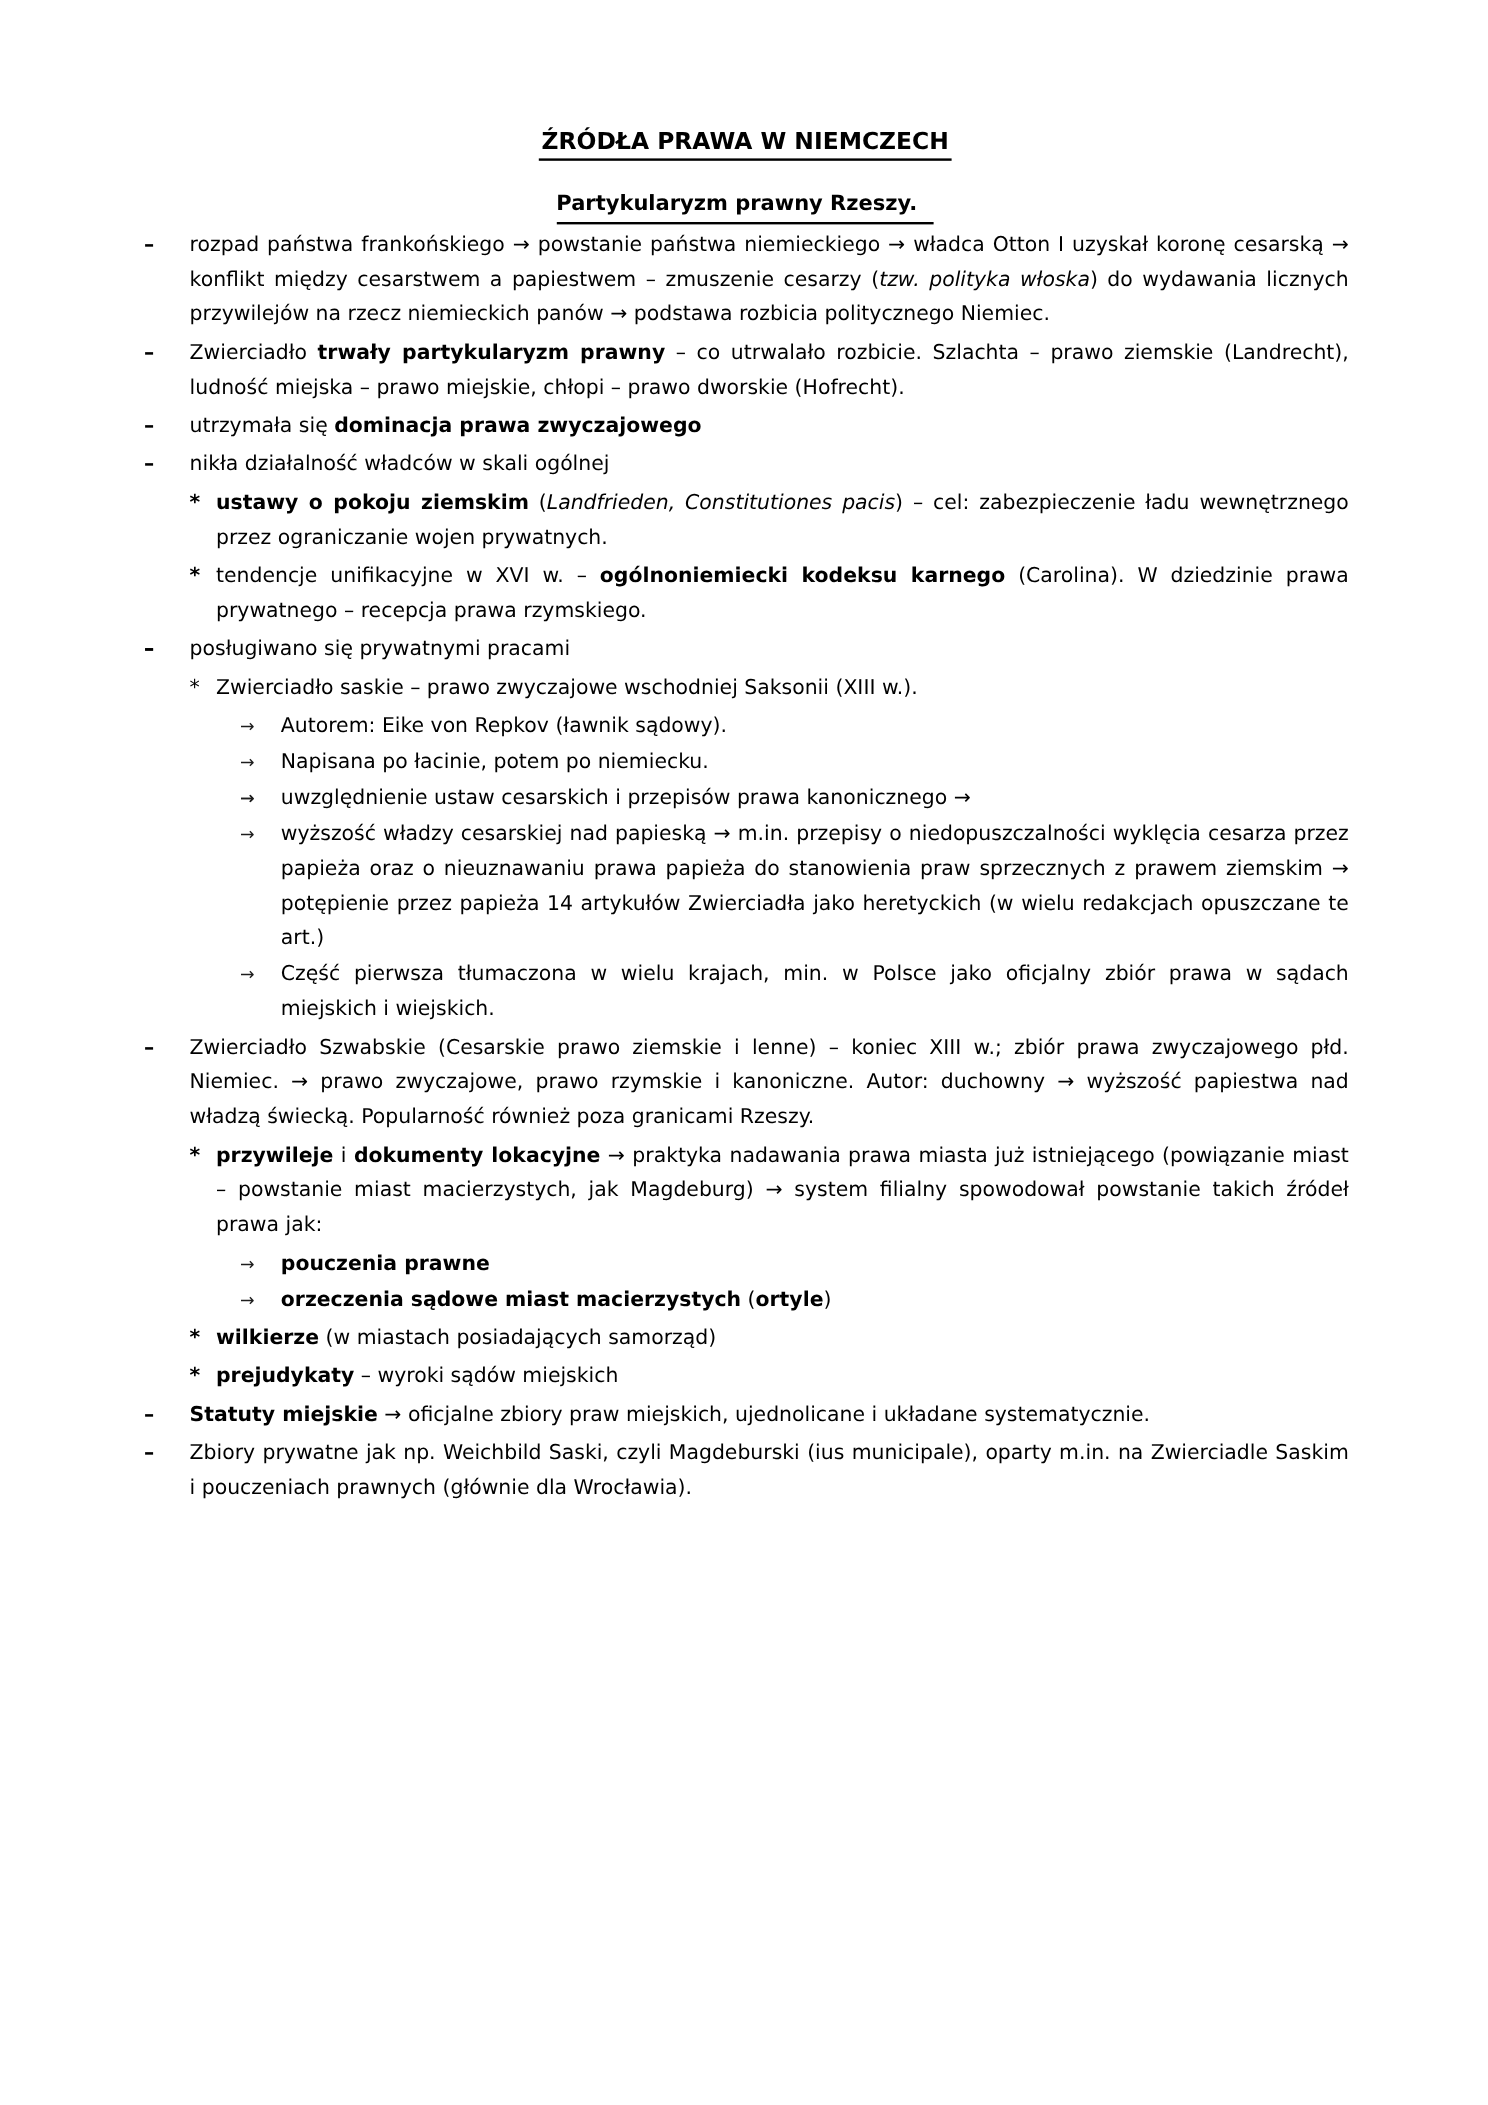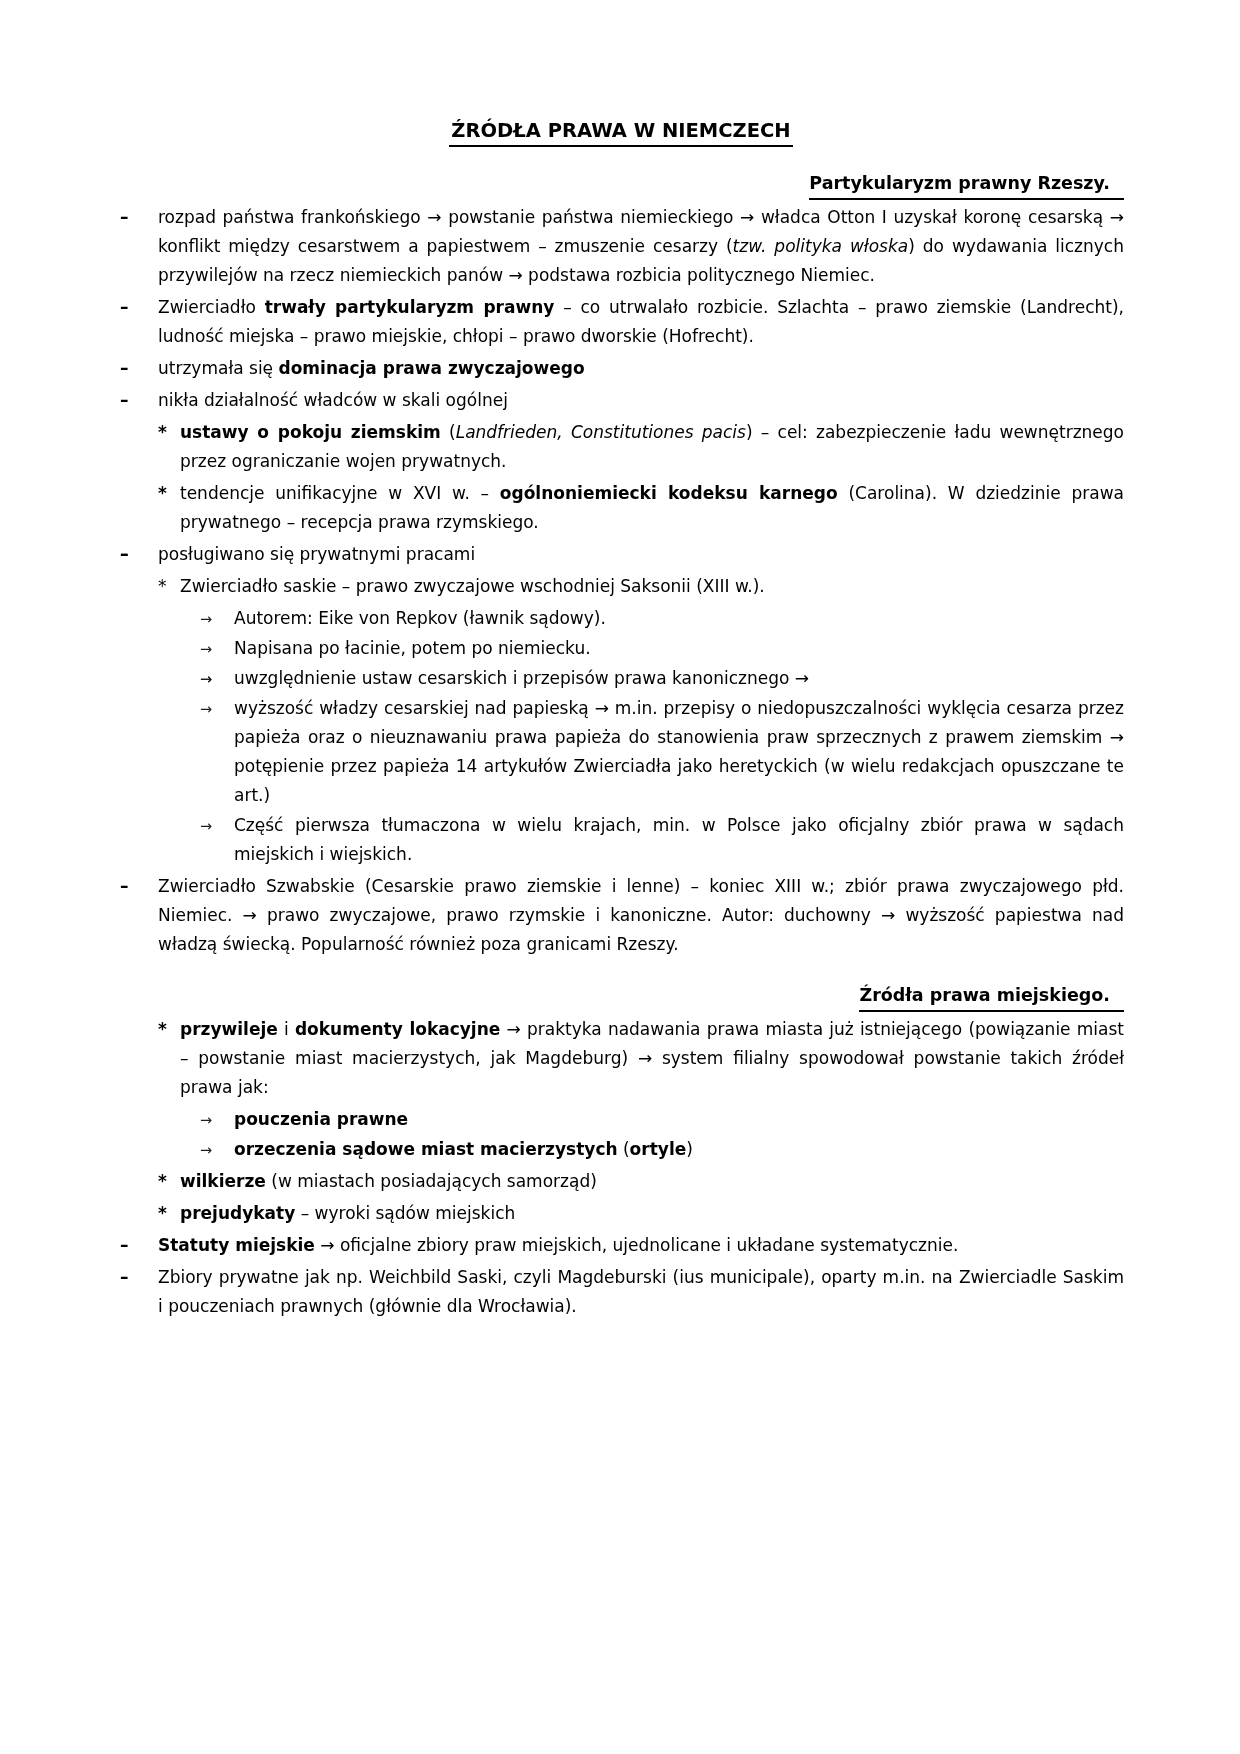--- a/index.html
+++ b/index.html
@@ -17,33 +17,33 @@
     left:118px;top:100px;
     width:1006px;
     font-size:17px;
     line-height:29px;
     text-align:justify;
   }
   .doc-title{
     text-align:center;
     font-weight:bold;
     font-size:19.5px;
-    margin:16px;
+    margin:3px;
   }
   .doc-title .hl{
     display:inline-block;
     border-bottom:2px solid #000;
     padding:0 2px 1px 2px;
     line-height:27px;
   }
   .section-heading{
     font-weight:bold;
     font-size:17.5px;
     margin:22px 0 3px 0;
-    text-align:right;
+    text-align:center;
   }
   .section-heading .hl{
     display:inline-block;
     border-bottom:2px solid #000;
     padding:0 14px 1px 0;
     line-height:27px;
   }
   .item{
     position:relative;
     text-align:justify;
@@ -79,21 +79,20 @@
         <div class="item l0"><span class="marker b">–</span></div>
         <div class="item l0"><span class="marker b">–</span><span>posługiwano się prywatnymi pracami</span></div>
         <div class="item l1"><span class="marker">*</span><span>Zwierciadło saskie – prawo zwyczajowe wschodniej Saksonii (XIII w.).</span></div>
         <div class="item l2"><span class="marker arrow">→</span><span>Autorem: Eike von Repkov (ławnik sądowy).</span></div>
         <div class="item l2"><span class="marker arrow">→</span><span>Napisana po łacinie, potem po niemiecku.</span></div>
         <div class="item l2"><span class="marker arrow">→</span></div>
         <div class="item l2"><span class="marker arrow">→</span><span>uwzględnienie ustaw cesarskich i przepisów prawa kanonicznego →</span></div>
         <div class="item l2"><span class="marker arrow">→</span><span>wyższość władzy cesarskiej nad papieską → m.in. przepisy o niedopuszczalności wyklęcia cesarza przez papieża oraz o nieuznawaniu prawa papieża do stanowienia praw sprzecznych z prawem ziemskim → potępienie przez papieża 14 artykułów Zwierciadła jako heretyckich (w wielu redakcjach opuszczane te art.)</span></div>
         <div class="item l2"><span class="marker arrow">→</span><span>Część pierwsza tłumaczona w wielu krajach, min. w Polsce jako oficjalny zbiór prawa w sądach miejskich i wiejskich.</span></div>
         <div class="item l0"><span class="marker b">–</span><span>Zwierciadło Szwabskie (Cesarskie prawo ziemskie i lenne) – koniec XIII w.; zbiór prawa zwyczajowego płd. Niemiec. → prawo zwyczajowe, prawo rzymskie i kanoniczne. Autor: duchowny → wyższość papiestwa nad władzą świecką. Popularność również poza granicami Rzeszy.</span></div>
-        <div class="section-heading"><span class="hl">Źródła prawa miejskiego.</span></div>
         <div class="item l1"><span class="marker b">*</span><span class="b">przywileje</span><span> i </span><span class="b">dokumenty lokacyjne</span><span> → praktyka nadawania prawa miasta już istniejącego (powiązanie miast – powstanie miast macierzystych, jak Magdeburg) → system filialny spowodował powstanie takich źródeł prawa jak:</span></div>
         <div class="item l2"><span class="marker arrow">→</span><span class="b">pouczenia prawne</span></div>
         <div class="item l2"><span class="marker arrow">→</span><span class="b">orzeczenia sądowe miast macierzystych</span><span> (</span><span class="b">ortyle</span><span>)</span></div>
         <div class="item l1"><span class="marker b">*</span><span class="b">wilkierze</span><span> (w miastach posiadających samorząd)</span></div>
         <div class="item l1"><span class="marker b">*</span><span class="b">prejudykaty</span><span> – wyroki sądów miejskich</span></div>
         <div class="item l0"><span class="marker b">–</span><span class="b">Statuty miejskie</span><span> → oficjalne zbiory praw miejskich, ujednolicane i układane systematycznie.</span></div>
         <div class="item l0"><span class="marker b">–</span><span>Zbiory prywatne jak np. Weichbild Saski, czyli Magdeburski (ius municipale), oparty m.in. na Zwierciadle Saskim i pouczeniach prawnych (głównie dla Wrocławia).</span></div>
       </div>
   </div>
 </div>

